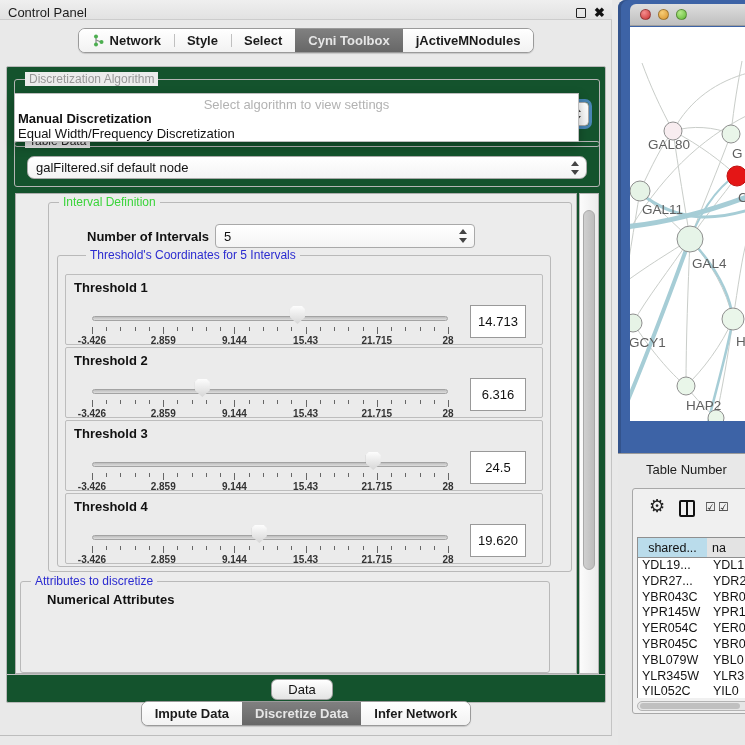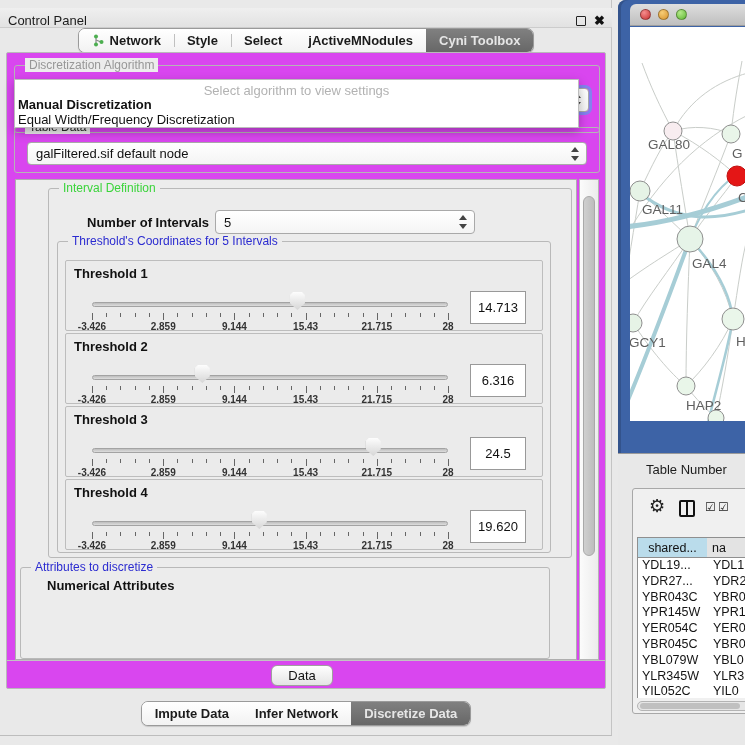--- a/index.html
+++ b/index.html
@@ -3,42 +3,42 @@
 <meta charset="utf-8">
 <style>
   * { margin:0; padding:0; box-sizing:border-box; }
   html,body { width:745px; height:745px; }
   body { font-family:"Liberation Sans", sans-serif; background:#e9e9e9; overflow:hidden; position:relative; }
   .screen { position:absolute; inset:0; width:745px; height:745px; overflow:hidden; }
 
   
   .control-panel { position:absolute; left:0; top:0; width:612px; height:736px;
     background:#e9e9e9; border-right:1px solid #c4c4c4; border-bottom:1px solid #bdbdbd; }
-  .cp-titlebar { position:absolute; left:0; top:8px; width:612px; height:20px;
+  .cp-titlebar { position:absolute; left:0; top:0; width:612px; height:20px;
     background:linear-gradient(#efefef,#e2e2e2); border-bottom:1px solid #cccccc;text-decoration:underline; }
   .cp-title { position:absolute; left:8px; top:0; line-height:26px; font-size:13px; color:#1c1c1c; }
   .float-icon { position:absolute; right:26px; top:8px; width:10px; height:10px;
     border:1.6px solid #222; border-radius:1px; background:transparent; }
   .close-icon { position:absolute; right:7px; top:4px; font-size:13px; font-weight:bold; color:#111; line-height:18px; }
 
   
   .tabstrip { position:absolute; left:0; width:612px; height:34px; display:flex; justify-content:center; }
   .tabstrip.top { top:28px; }
   .tabstrip.bottom { top:701px; }
   .tabgroup { display:flex; align-items:stretch; height:25px; border:1px solid #9a9a9a; border-radius:7px;
     overflow:hidden; background:#fdfdfd; box-shadow:0 1px 1px rgba(0,0,0,.15); }
   .tab { display:flex; align-items:center; gap:5px; padding:0 13px; font-size:13px; font-weight:600;
     color:#1b1b1b; background:linear-gradient(#ffffff,#f2f2f2); position:relative; cursor:default; }
   .tab.active { background:linear-gradient(#808080,#676767); color:#e6e6e6; }
   .tab .sep { position:absolute; left:0; top:5px; bottom:5px; width:1px; background:#c0c0c0; }
   .net-glyph { width:13px; height:13px; display:inline-block; }
 
   
-  .cp-body { position:absolute; left:6px; top:52px; width:600px; height:637px;
-    background:#d946ef; border:1px solid #b9b9b9; border-radius:2px; }
+  .cp-body { position:absolute; left:6px; top:66px; width:600px; height:637px;
+    background:#14532d; border:1px solid #b9b9b9; border-radius:2px; }
 
   .groupbox { position:absolute; border:1px solid #b5b5b5; border-radius:3px; }
   .grouptitle { position:absolute; top:-8px; left:10px; padding:0 4px; background:#ececec; font-size:12px; }
 
   .combo { position:absolute; background:linear-gradient(#ffffff,#f4f4f4); border:1px solid #a9a9a9;
     border-radius:4px; font-size:13px; color:#111; }
   .combo .val { position:absolute; left:8px; top:0; bottom:0; display:flex; align-items:center; }
   .stepper { position:absolute; right:7px; top:50%; transform:translateY(-50%); width:9px; height:14px; }
   .stepper .up { position:absolute; left:1px; top:0; width:0; height:0;
     border-left:4px solid transparent; border-right:4px solid transparent; border-bottom:5px solid #444; }
@@ -148,25 +148,25 @@
             <span>Network</span>
           </div>
           <div class="tab">
             <span class="sep"></span>
             <span>Style</span>
           </div>
           <div class="tab">
             <span class="sep"></span>
             <span>Select</span>
           </div>
+          <div class="tab active">
+            <span>Cyni Toolbox</span>
+          </div>
           <div class="tab">
             <span>jActiveMNodules</span>
-          </div>
-          <div class="tab active">
-            <span>Cyni Toolbox</span>
           </div>
         </div>
     </div>
 
     <div class="cp-body">
 
       <div class="groupbox" style="left:7px; top:12px; width:586px; height:68px;">
         <span class="grouptitle" style="color:#979797;">Discretization Algorithm</span>
         <div class="combo focused" style="left:12px; top:22px; width:562px; height:24px;">
           <span class="stepper">
@@ -179,21 +179,21 @@
       <div class="algo-popup">
         <div class="popup-prompt">Select algorithm to view settings</div>
         <div id="algo-popup-items">
             <div class="popup-item bold" style="top: 17px;">Manual Discretization</div>
             <div class="popup-item" style="top: 32px;">Equal Width/Frequency Discretization</div>
           </div>
       </div>
 
       <div class="groupbox" style="left:7px; top:74px; width:586px; height:46px;">
         <span class="grouptitle" style="color:#2a2a2a;">Table Data</span>
-        <div class="combo" style="left:12px; top:14px; width:560px; height:23px;">
+        <div class="combo" style="left:12px; top:14px; width:560px; height:23px;border-radius:7px;">
           <span class="val">galFiltered.sif default node</span>
           <span class="stepper">
               <span class="up"></span>
               <span class="dn"></span>
             </span>
         </div>
       </div>
 
       <div class="scrollpane">
 
@@ -203,21 +203,21 @@
           <span style="position:absolute; left:38px; top:26px; font-size:13px; font-weight:bold; color:#111;">Number of Intervals</span>
           <div class="combo" style="left:166px; top:21px; width:260px; height:24px;">
             <span class="val">5</span>
             <span class="stepper">
                 <span class="up"></span>
                 <span class="dn"></span>
               </span>
           </div>
 
           <div class="groupbox" style="left:8px; top:52px; width:494px; height:312px; border-color:#b9b9b9;">
-            <span class="grouptitle" style="color:#2b2bd0; background:#ececec;">Threshold's Coordinates for 5 Intervals</span>
+            <span class="grouptitle" style="color:#2b2bd0; background:#ececec;margin-left:18px;">Threshold's Coordinates for 5 Intervals</span>
             <div id="threshold-stack">
                 <div class="th-card" style="top: 18px;">
                   <div class="th-label">Threshold 1</div>
                   <div class="sl-track"></div>
                   <div class="sl-thumb" style="left: 223.982px;"></div>
                   <div class="ticks">
                     <div class="tick" style="left: 0px; height: 7px;"></div>
                     <div class="tick" style="left: 14.24px; height: 4px;"></div>
                     <div class="tick" style="left: 28.48px; height: 4px;"></div>
                     <div class="tick" style="left: 42.72px; height: 4px;"></div>
@@ -396,25 +396,25 @@
 
       <div class="divider"></div>
       <div class="apply-btn">Data</div>
     </div>
 
     <div class="tabstrip bottom">
       <div class="tabgroup" id="bottom-tabs">
           <div class="tab">
             <span>Impute Data</span>
           </div>
+          <div class="tab active">
+            <span>Discretize Data</span>
+          </div>
           <div class="tab">
             <span>Infer Network</span>
-          </div>
-          <div class="tab active">
-            <span>Discretize Data</span>
           </div>
         </div>
     </div>
   </div>
 
   <div class="net-window">
     <div class="net-titlebar">
       <span class="light" style="left:10px; background:radial-gradient(circle at 35% 30%, #f58d8d, #c93232);"></span>
       <span class="light" style="left:28px; background:radial-gradient(circle at 35% 30%, #f7cd76, #d9942c);"></span>
       <span class="light" style="left:46px; background:radial-gradient(circle at 35% 30%, #b4e98a, #5fb832);"></span>

